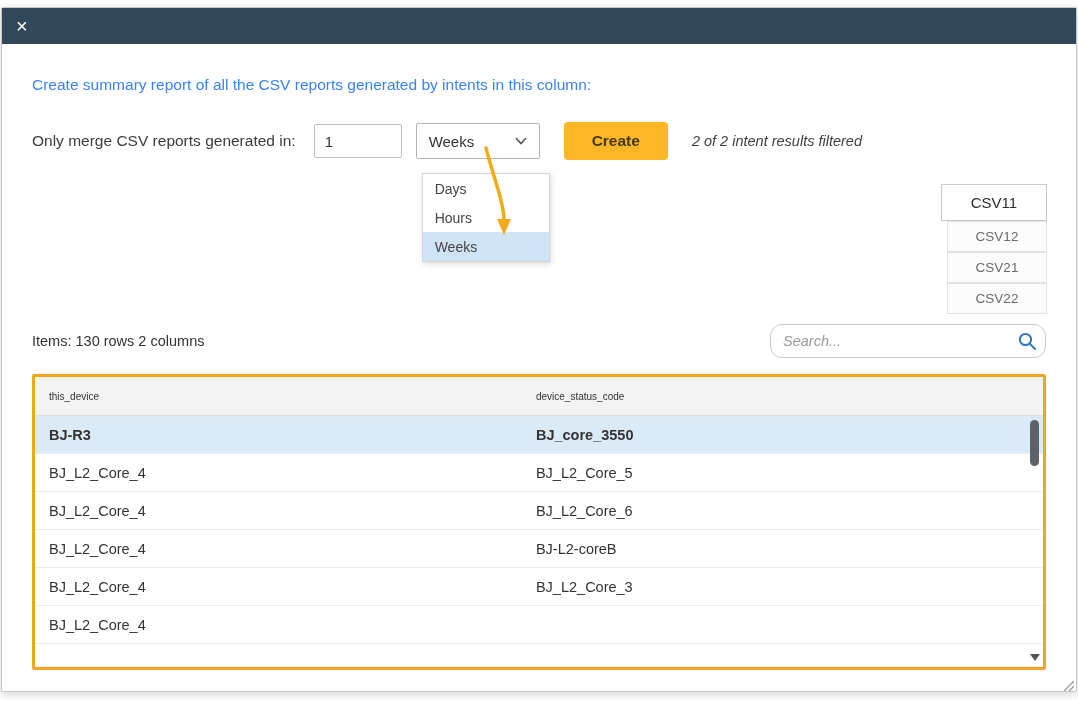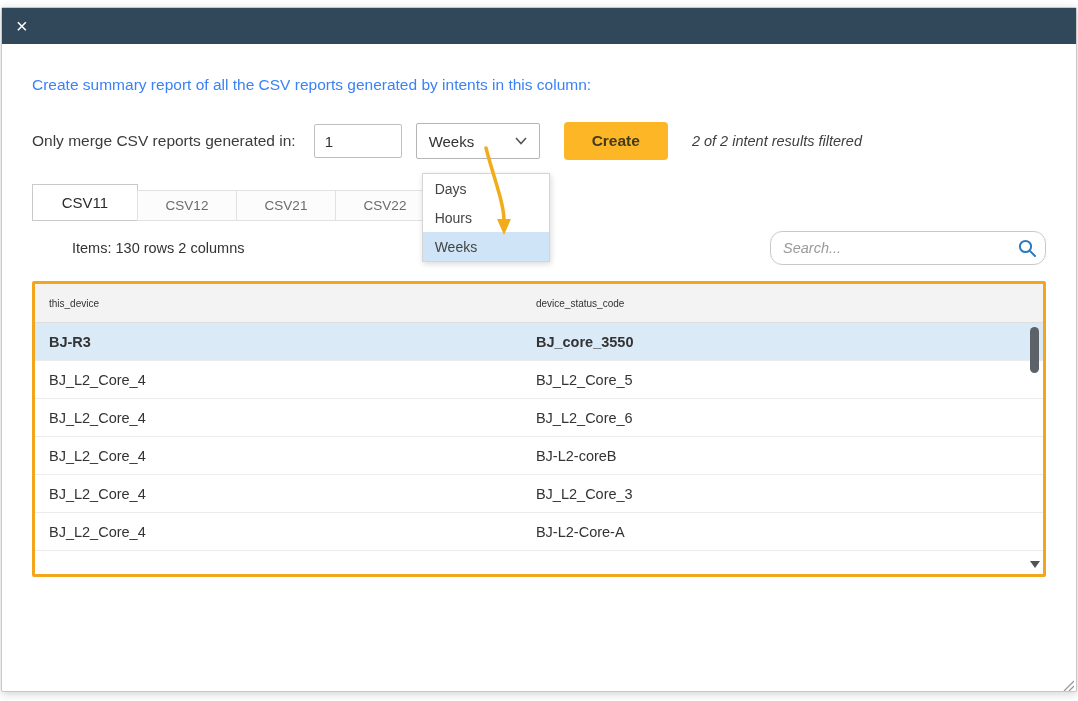--- a/index.html
+++ b/index.html
@@ -46,31 +46,31 @@
     background:#fff;border:1px solid #d5d5d5;box-shadow:1px 2px 6px rgba(0,0,0,.15);
     z-index:50;
   }
   .dropdown .option{
     height:29px;display:flex;align-items:center;padding-left:12px;
     font-size:14px;color:#444;cursor:pointer;
   }
   .dropdown .option.selected{background:#cfe4f6;}
   .annotation-arrow{position:absolute;left:60px;top:22px;z-index:60;pointer-events:none;}
   
-  .tabs{display:flex;align-items:flex-end;margin-top:24px;}
+  .tabs{display:flex;align-items:flex-end;margin-top:24px;flex-direction:column;}
   .tab{
     width:98px;text-align:center;padding:7px 0;font-size:13.5px;color:#6b6b6b;
     background:#fcfcfc;border:1px solid #e2e2e2;margin-right:-1px;cursor:pointer;
   }
   .tab.active{
     width:104px;padding:9px 0;font-size:15px;color:#2b2b2b;background:#fff;
     border:1px solid #c9c9c9;
   }
   
-  .items-row{display:flex;align-items:center;justify-content:space-between;margin-top:10px;height:34px;margin-left:40px;}
+  .items-row{display:flex;align-items:center;justify-content:space-between;margin-top:10px;height:34px;}
   .items-text{font-size:14.5px;color:#333;}
   .search{
     width:256px;height:32px;border:1px solid #c9c9c9;border-radius:12px;
     display:flex;align-items:center;padding:0 8px 0 10px;background:#fff;
   }
   .search input{
     border:none;outline:none;flex:1;min-width:0;font-size:14.5px;
     font-family:inherit;color:#333;background:transparent;
   }
   .search input::placeholder{color:#9a9a9a;font-style:italic;}
@@ -185,21 +185,20 @@
         <div class="tr">
           <div class="col1">BJ_L2_Core_4</div>
           <div class="col2">BJ-L2-coreB</div>
         </div>
         <div class="tr">
           <div class="col1">BJ_L2_Core_4</div>
           <div class="col2">BJ_L2_Core_3</div>
         </div>
         <div class="tr">
           <div class="col1">BJ_L2_Core_4</div>
-          <div class="col2">BJ-L2-Core-A</div>
         </div>
       </div>
       <div class="scrollbar">
         <div class="thumb"></div>
         <div class="down"></div>
       </div>
     </div>
 
 
   </div>

